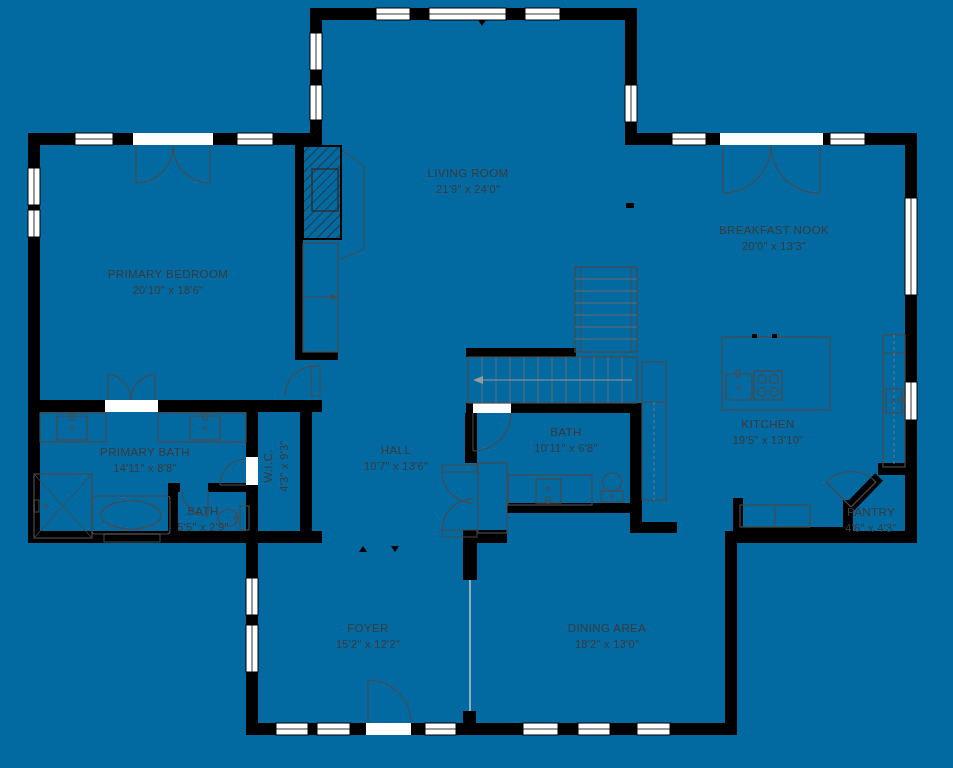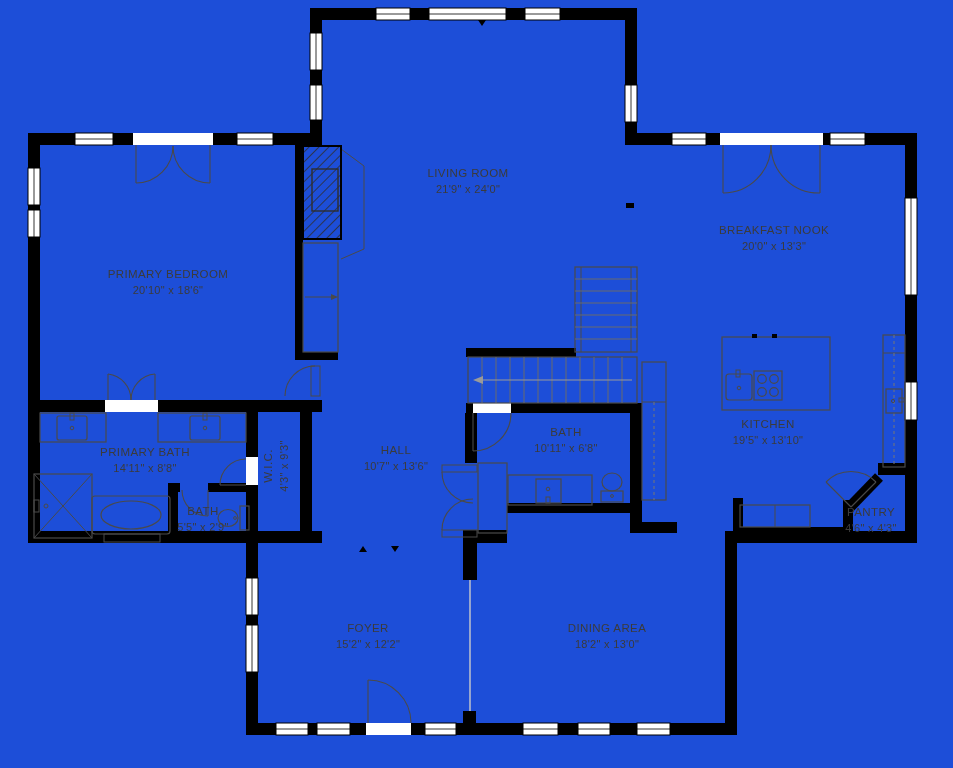--- a/index.html
+++ b/index.html
@@ -1,16 +1,16 @@
 <!DOCTYPE html>
 <html><head>
 <meta charset="utf-8">
 <style>
   html,body{margin:0;padding:0;background:#ffffff;}
-  .plan-wrap{width:953px;height:768px;background:#1d4ed8;position:relative;overflow:hidden;}
+  .plan-wrap{width:953px;height:768px;background:#0369a1;position:relative;overflow:hidden;}
   svg{display:block;}
   .w{fill:#000000;}
   .lbl{font-family:"Liberation Sans",sans-serif;font-size:11.5px;fill:#3b3b3b;letter-spacing:.4px;}
   .dim{font-family:"Liberation Sans",sans-serif;font-size:11px;fill:#3b3b3b;letter-spacing:.3px;}
   .fx{fill:none;stroke:#4a4a4a;stroke-width:1.2;}
   .fxl{fill:none;stroke:#4a4a4a;stroke-width:1;}
   .door{fill:none;stroke:#4a4a4a;stroke-width:1.1;}
   .tread{stroke:#6a6a6a;stroke-width:1;}
   .winr{fill:#ffffff;stroke:#000000;stroke-width:1;}
   .winl{stroke:#000000;stroke-width:.8;}

